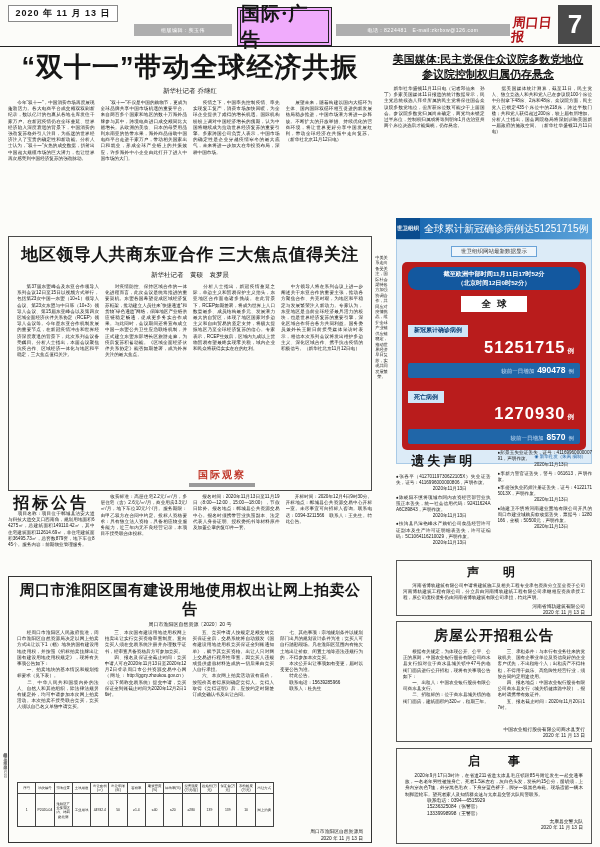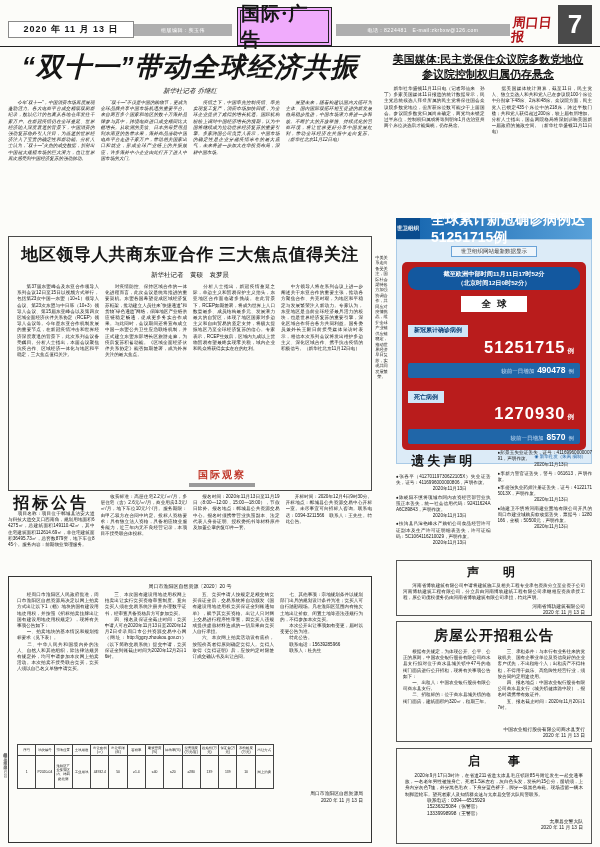--- a/index.html
+++ b/index.html
@@ -5,35 +5,35 @@
   html,body{margin:0;padding:0;background:#e8e8e4;}
   .page{position:relative;width:600px;height:847px;background:#fcfcf9;overflow:hidden;
         font-family:"Liberation Sans",sans-serif;color:#151515;margin:0 auto;}
   .abs{position:absolute;box-sizing:border-box;}
   .tiny{font-size:4.6px;line-height:6.2px;text-align:justify;white-space:pre-wrap;word-break:break-all;}
   .cols{display:flex;gap:6px;overflow:hidden;}
   .col{flex:1;overflow:hidden;}
   .serif{font-family:"DejaVu Serif","Liberation Serif",serif;}
 
   
-  .hdr-date{left:8px;top:21px;width:126px;height:17px;border:1px solid #8a8a8a;
+  .hdr-date{left:8px;top:5px;width:110px;height:17px;border:1px solid #8a8a8a;
             display:flex;align-items:center;justify-content:center;font-size:9px;font-weight:bold;letter-spacing:1px;background:#fff;}
   .hdr-bar{background:#aeaeae;color:#fff;font-size:5px;display:flex;align-items:center;justify-content:center;letter-spacing:.5px;}
   .hdr-bar1{left:134px;top:24px;width:98px;height:12px;}
   .hdr-bar2{left:336px;top:24px;width:174px;height:12px;}
   .hdr-title{left:237px;top:7px;width:95px;height:39px;border:1px solid #222;background:#f0abfc;padding:2px;}
   .hdr-title-inner{border:1px solid #222;width:100%;height:100%;box-sizing:border-box;display:flex;align-items:center;justify-content:center;
                    font-size:19px;font-weight:bold;letter-spacing:1px;}
   .hdr-mast{left:512px;top:16px;width:46px;font-size:13px;font-weight:900;color:#b01217;transform:skewX(-6deg);line-height:14px;}
   .hdr-pagenum{left:558px;top:5px;width:34px;height:39px;background:#4a4a4a;color:#fff;font-size:26px;font-weight:bold;
                display:flex;align-items:center;justify-content:center;}
   .hdr-rule{left:0;top:46px;width:600px;border-top:1.5px solid #222;}
 
   
-  .a1{left:8px;top:52px;width:364px;font-style:italic;}
+  .a1{left:8px;top:52px;width:364px;}
   .a1 .head{font-size:27px;font-weight:900;text-align:center;letter-spacing:1px;line-height:30px;}
   .byline{font-size:6.5px;text-align:center;margin:5px 0 4px;color:#222;}
   .a1 .cols{height:126px;}
 
   .aus{left:384px;top:52px;width:208px;}
   .aus .head{font-size:11px;line-height:14.5px;font-weight:900;text-align:center;margin-bottom:5px;text-decoration:underline;}
   .aus .cols{height:128px;gap:7px;}
 
   .vstrip{left:374px;top:255px;width:15px;height:300px;font-size:4.2px;line-height:5.4px;
           color:#222;overflow:hidden;text-align:center;word-break:break-all;}
@@ -44,22 +44,22 @@
   .a2 .cols{height:192px;}
   .stamp{position:absolute;left:180px;bottom:3px;text-align:center;}
   .stamp .t{color:#c0392b;font-size:10px;font-weight:bold;letter-spacing:2px;}
   .stamp .bar{width:66px;height:4px;background:#9a9a9a;margin-top:1px;}
 
   
   .info{left:396px;top:218px;width:196px;}
   .info-titlerow{display:flex;height:21px;}
   .info-badge{width:24px;background:#0a4c8e;color:#fff;font-size:5.5px;line-height:6.5px;display:flex;align-items:center;justify-content:center;
               text-align:center;font-weight:bold;}
-  .info-titlebar{flex:1;background:linear-gradient(90deg,#1b6ab2,#5aa2da);color:#fff;font-weight:700;font-size:14px;
-                 display:flex;align-items:center;padding-left:11px;}
+  .info-titlebar{flex:1;background:linear-gradient(90deg,#1b6ab2,#5aa2da);color:#fff;font-weight:400;font-size:10px;
+                 display:flex;align-items:center;padding-left:4px;}
   .info-panel{border:1px solid #a9cae6;background:#dcebf7;padding:5px 5px 4px;}
   .info-src{width:fit-content;margin:1px auto 5px;border:1px solid #6aa3d8;background:#eef5fb;color:#333;font-size:5.5px;padding:1px 9px;}
   .info-mid{background:#b91c1c;border-radius:5px;padding:5px 6px 4px;}
   .info-time{background:#13589f;border-radius:9px;color:#fff;font-size:6.2px;line-height:8.5px;text-align:center;padding:3px 2px;font-weight:bold;}
   .info-scope{background:#fff;color:#111;width:66px;margin:6px auto;text-align:center;font-size:9.5px;font-weight:900;
               letter-spacing:6px;text-indent:6px;padding:1.5px 0;}
   .chip{display:inline-block;background:#cfe6f8;color:#0b3e74;font-size:6px;font-weight:bold;padding:1.5px 6px;margin:2px 0 1px;}
   .bignum{text-align:right;color:#fff;font-weight:900;font-size:16.5px;line-height:19px;letter-spacing:1px;padding-right:6px;}
   .bignum .unit{font-size:6.5px;font-weight:bold;margin-left:2px;letter-spacing:0;}
   .strip{margin:3px 0 7px;background:#2066a8;border-radius:2px;display:flex;justify-content:flex-end;align-items:flex-end;gap:3px;
@@ -262,20 +262,21 @@
         <div class="title">招标公告</div>
         <div class="tiny">　　项目名称：项目位于郸城县洁安大道与科技大道交叉口西南角，规划用地面积64275㎡，总建筑面积149110.42㎡，其中住宅建筑面积112614.69㎡，非住宅建筑面积36495.73㎡，总套数879套，地下车位845个。服务内容：前期物业管理服务。</div>
       </div>
       <div class="col tiny">　　收费标准：高层住宅2.2元/㎡/月，多层住宅（含）2.6元/㎡/月，商业用房3.3元/㎡/月，地下车位10元/个/月。服务期限：由甲乙双方在合同中约定。投标人资格要求：具有独立法人资格，具备相应物业服务能力，近三年内无不良经营记录，本项目不接受联合体投标。</div>
       <div class="col tiny">　　报名时间：2020年11月13日至11月19日（8:00—12:00，15:00—18:00），节假日除外。报名地点：郸城县公共资源交易中心。报名时须携带营业执照副本、法定代表人身份证明、授权委托书等材料原件及加盖公章的复印件一套。</div>
       <div class="col tiny">　　开标时间：2020年12月4日9时30分。开标地点：郸城县公共资源交易中心开标一室。未尽事宜可向招标人咨询。联系电话：0394-3211566　联系人：王先生。特此公告。</div>
     </div>
   </div>
 
   <div class="abs auction">
+    <div class="head">周口市淮阳区国有建设用地使用权出让网上拍卖公告</div>
     <div class="docnum">周口市淮阳区自然资源〔2020〕20 号</div>
     <div class="auction-main">
       <div class="auction-left">
         <div class="cols">
           <div class="col tiny">　　经周口市淮阳区人民政府批准，周口市淮阳区自然资源局决定以网上拍卖方式出让以下1（幅）地块的国有建设用地使用权，并按照《招标拍卖挂牌出让国有建设用地使用权规定》，现将有关事项公告如下：
 　　一、拍卖地块的基本情况和规划指标要求（见下表）。
 　　二、中华人民共和国境内外的法人、自然人和其他组织，除法律法规另有规定外，均可申请参加本次网上拍卖活动。本次拍卖不接受联合竞买，竞买人须以自己名义单独申请竞买。</div>
           <div class="col tiny">　　三、本次国有建设用地使用权网上拍卖出让实行竞买资格审查制度。意向竞买人须在交易系统注册并办理数字证书，经审查具备资格后方可参加竞买。
 　　四、报名及保证金截止时间：竞买申请人可在2020年11月13日至2020年12月2日登录周口市公共资源交易中心网（网址：http://ggzy.zhoukou.gov.cn）（以下简称交易系统）提交申请，竞买保证金到账截止时间为2020年12月2日16时。</div>
           <div class="col tiny">　　五、竞买申请人按规定足额交纳竞买保证金后，交易系统将自动颁发《国有建设用地使用权竞买保证金到账通知单》，赋予其竞买资格。出让人只对网上交易进行程序性审查，因竞买人违规或提供虚假材料造成的一切后果由竞买人自行承担。

